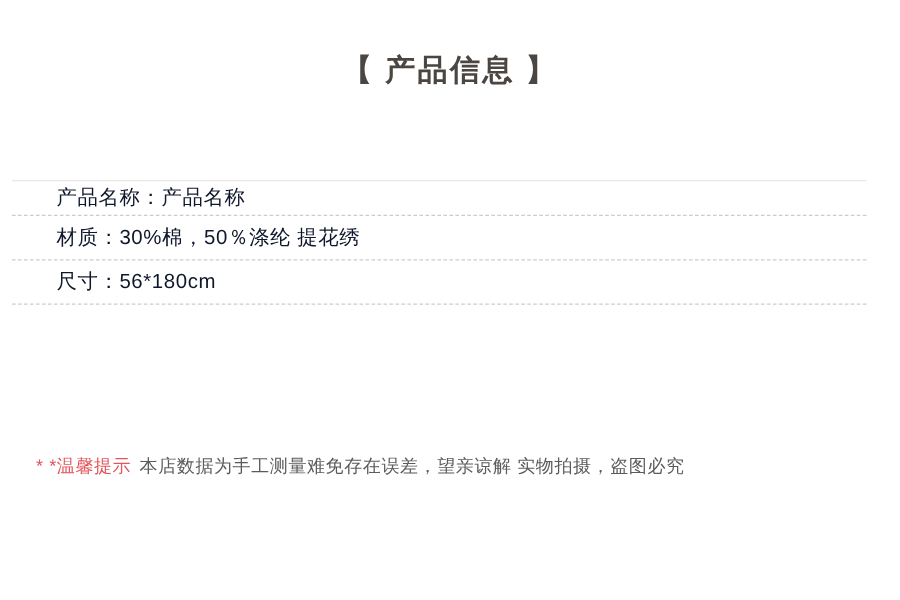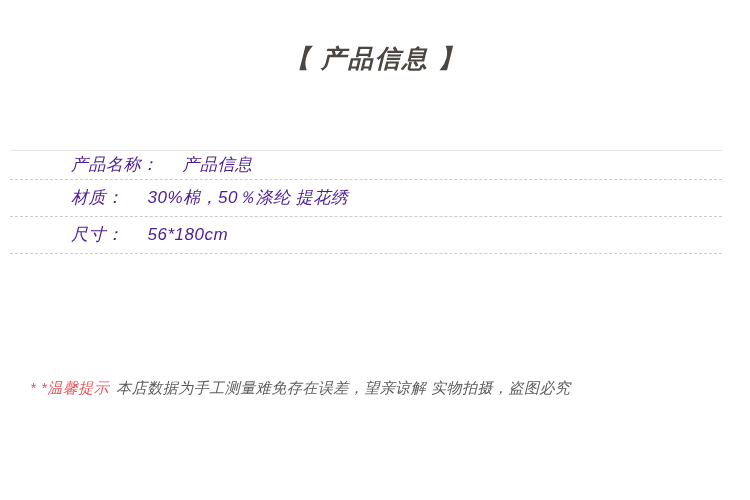--- a/index.html
+++ b/index.html
@@ -7,21 +7,20 @@
     padding: 0;
     background: #ffffff;
     font-family: "Liberation Sans", "DejaVu Sans", sans-serif;
   }
   .canvas {
     position: relative;
     width: 750px;
     height: 500px;
     background: #ffffff;
     overflow: hidden;
-    font-style: italic;
   }
   .page-title {
     position: absolute;
     top: 42px;
     left: 0;
     width: 100%;
     text-align: center;
     font-size: 25px;
     font-weight: bold;
     color: #4b4641;
@@ -43,22 +42,21 @@
     color: #5c5c5c;
     letter-spacing: 0.5px;
     white-space: nowrap;
   }
   .info-row:first-child {
     height: 28px;
     line-height: 28px;
   }
   .info-row .row-label,
   .info-row .row-value {
-    color: #4c1d95;
-    margin-left: 24px;
+    color: #0f172a;
   }
   .notice {
     position: absolute;
     top: 379px;
     left: 0;
     width: 100%;
     text-align: left;
     font-size: 15px;
     color: #5b5b5b;
     letter-spacing: 0.5px;
@@ -72,21 +70,21 @@
 </style>
 </head>
 <body>
 
 <div class="canvas">
 
   <div class="page-title">【 产品信息 】</div>
 
   <div class="info-table">
     <div class="info-row">
-      <span class="row-label">产品名称：</span><span class="row-value">产品信息</span>
+      <span class="row-label">产品名称：</span><span class="row-value">产品名称</span>
     </div>
     <div class="info-row">
       <span class="row-label">材质：</span><span class="row-value">30%棉，50％涤纶 提花绣</span>
     </div>
     <div class="info-row">
       <span class="row-label">尺寸：</span><span class="row-value">56*180cm</span>
     </div>
   </div>
 
   <div class="notice">

